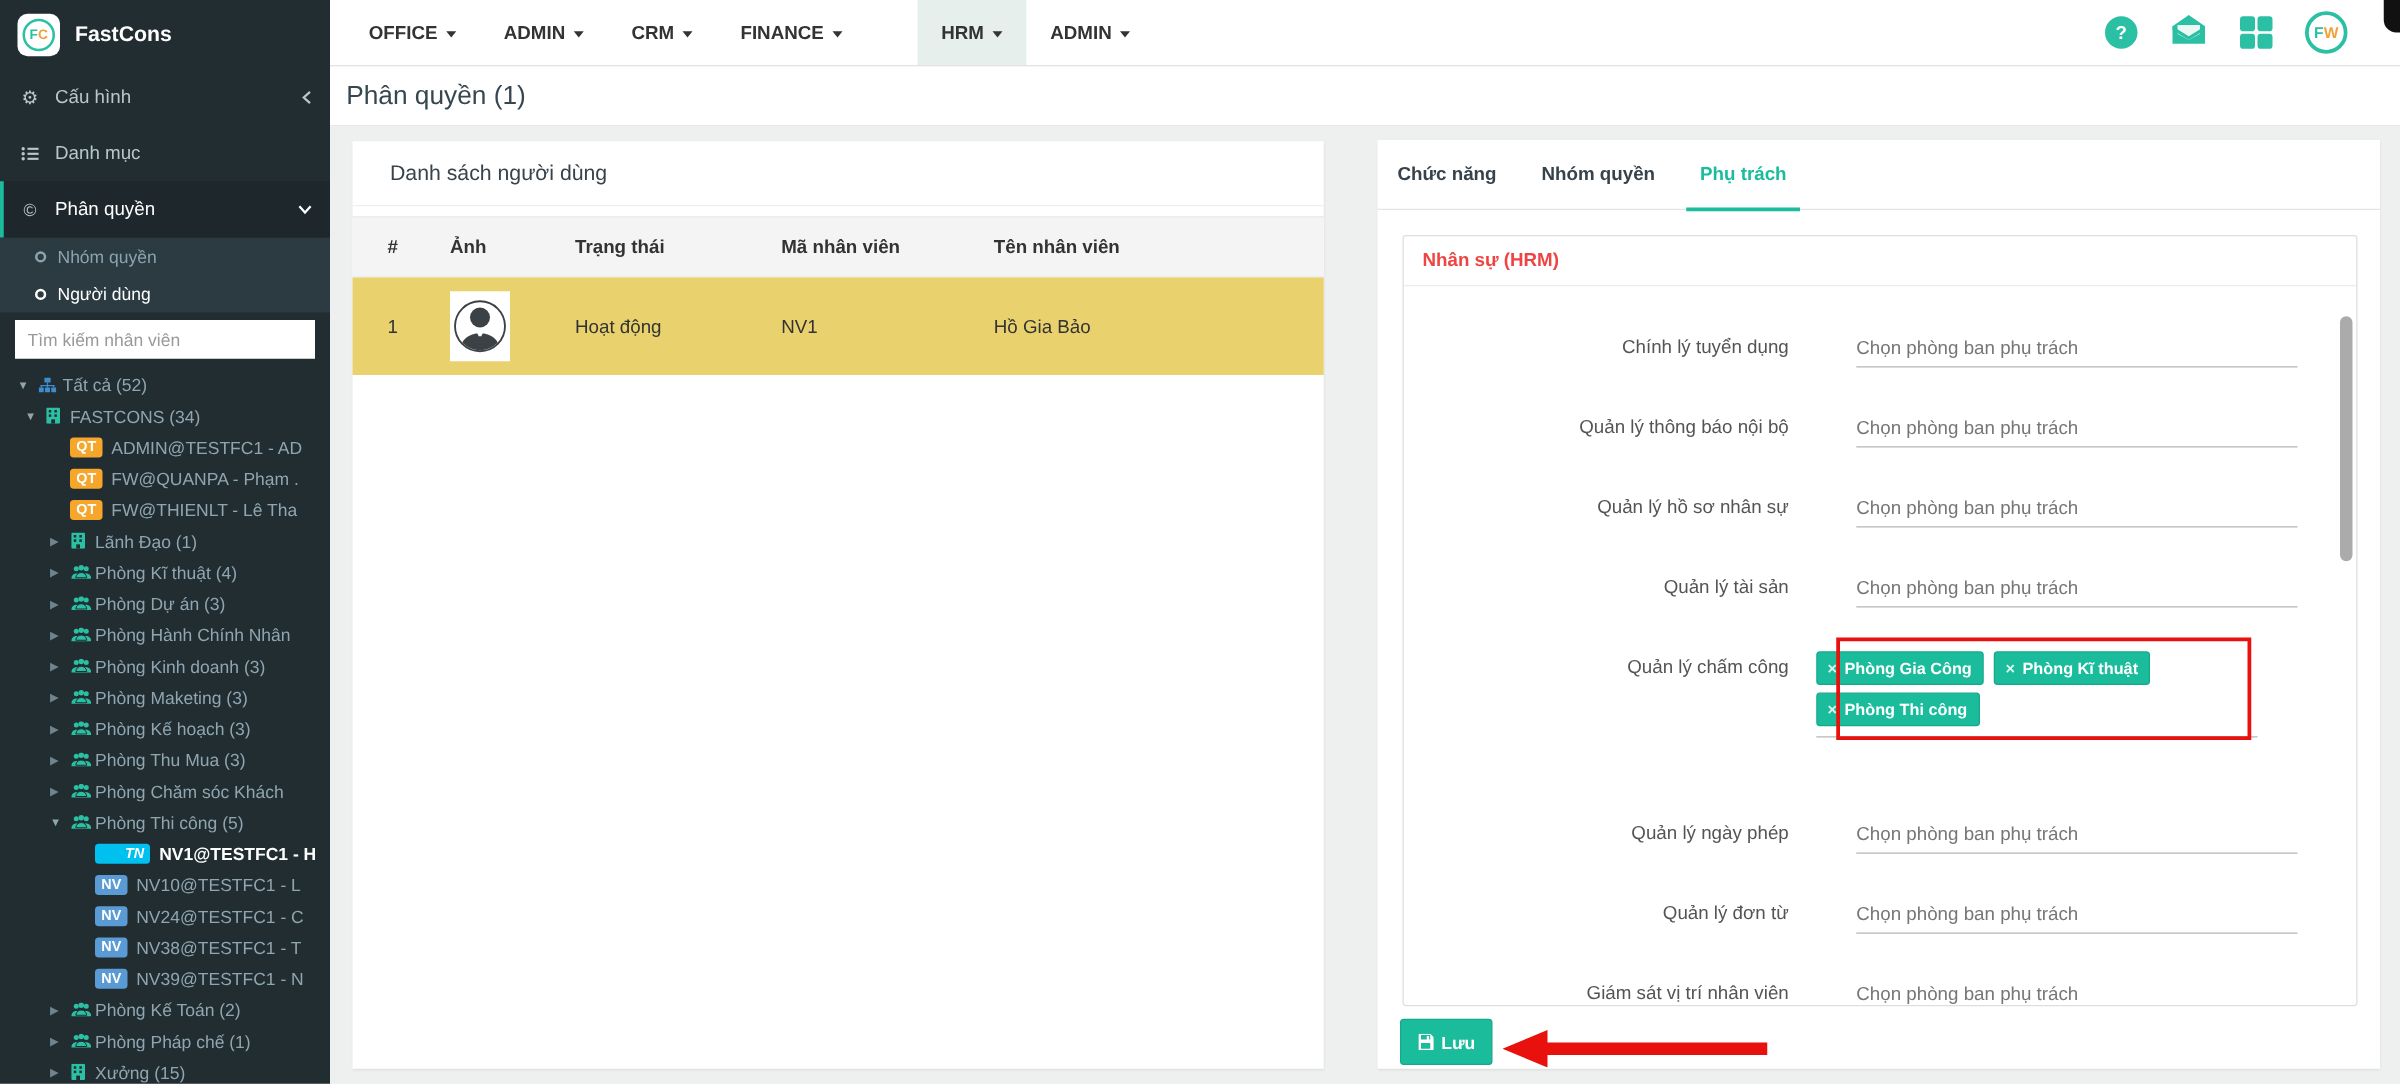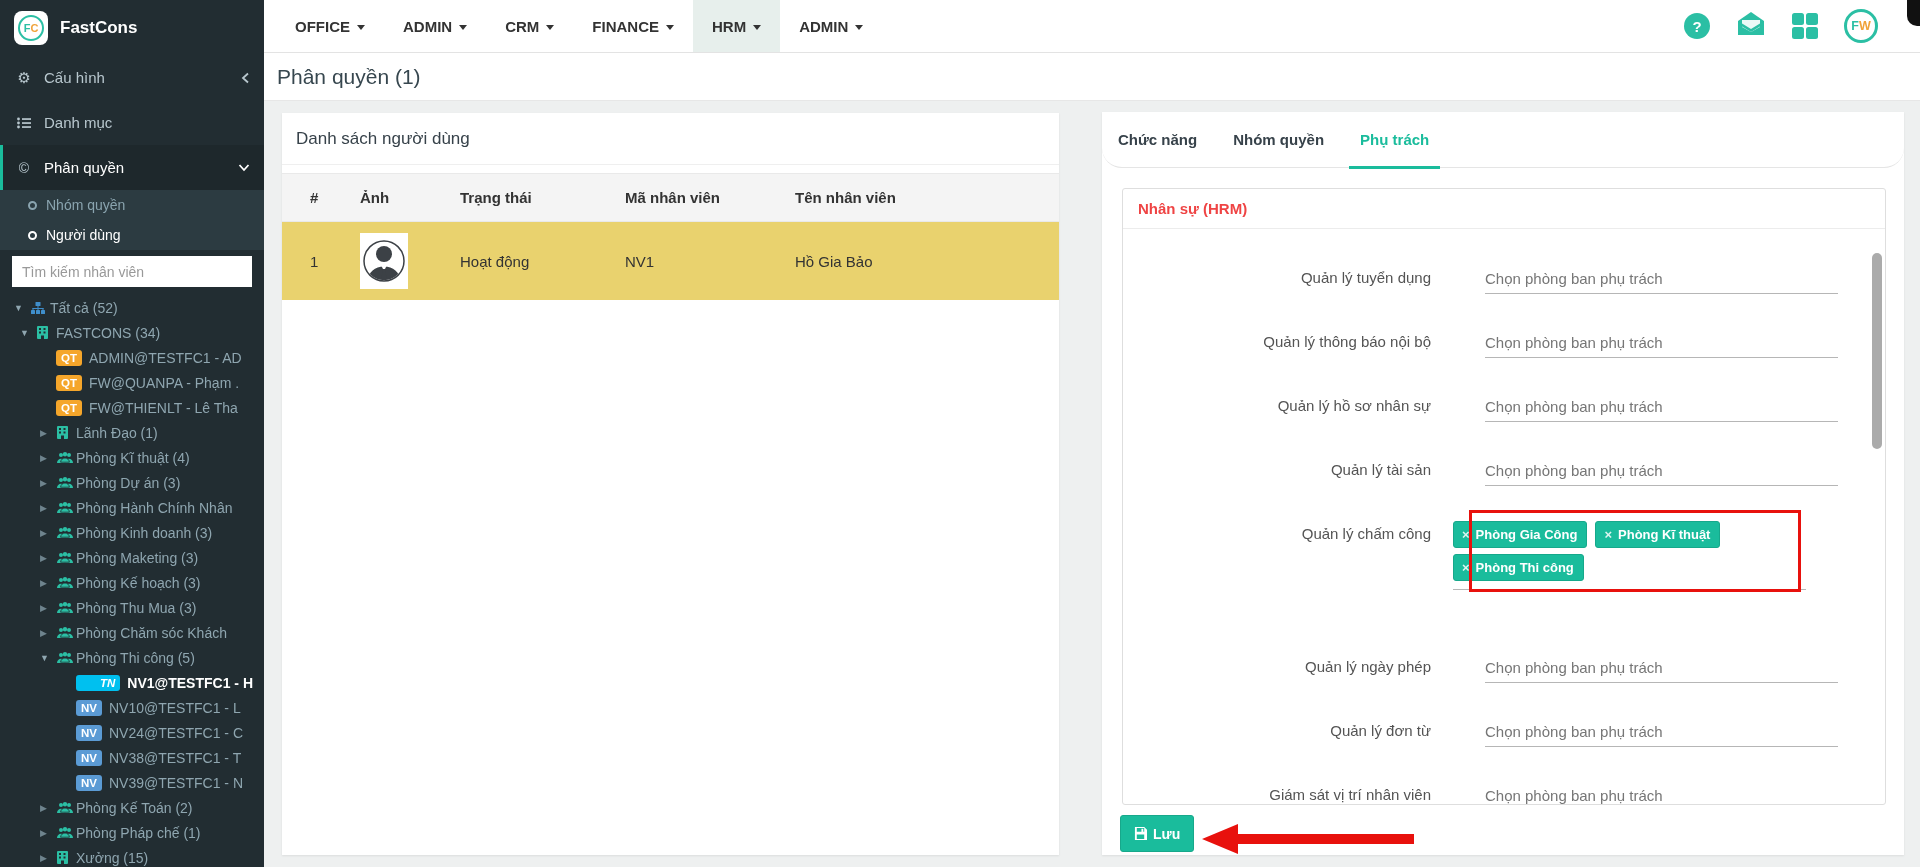--- a/index.html
+++ b/index.html
@@ -34,48 +34,48 @@
   .tree-row.selected .tlabel { color:#fff; font-weight:bold; }
   .badge { flex:none; color:#fff; font-size:11.5px; font-weight:bold; border-radius:3px; padding:2px 5px; margin-right:7px; }
   .badge.qt { background:#f5a62b; }
   .badge.tn { background:#00c0ef; font-style:italic;padding-left:24px; }
   .badge.nv { background:#5b9bd5; }
 
   
   .main { position:absolute; left:264px; top:0; right:0; height:867px; background:#eef0f0; }
   .topnav { position:absolute; left:0; top:0; right:0; height:53px; background:#fff; border-bottom:1px solid #e3e3e3; display:flex; align-items:stretch; padding-left:12px; z-index:5; }
   .nav-item { display:flex; align-items:center; gap:7px; padding:0 19px; font-size:15px; font-weight:bold; color:#333; cursor:pointer; }
-  .nav-item.active { background:#e7efec; }
+  .nav-item.active { background:#e7efec;margin-left:41px; }
   .nav-caret { width:0; height:0; border-left:4.5px solid transparent; border-right:4.5px solid transparent; border-top:5px solid #333; margin-top:2px; }
   .topnav-right { margin-left:auto; display:flex; align-items:center; gap:26px; padding-right:42px; }
   .circle-ic { width:26px; height:26px; border-radius:50%; background:#2bbfa4; color:#fff; font-weight:bold; font-size:15px; display:flex; align-items:center; justify-content:center; cursor:pointer; }
   .apps-ic { width:26px; height:26px; display:grid; grid-template-columns:12px 12px; grid-template-rows:12px 12px; gap:2px; cursor:pointer; }
   .apps-ic span { background:#2bbfa4; border-radius:2.5px; }
   .avatar-ic { width:34px; height:34px; border-radius:50%; border:3px solid #2bbfa4; background:#fff; display:flex; align-items:center; justify-content:center; font-size:12.5px; font-weight:bold; cursor:pointer; }
   .avatar-ic .f { color:#2bbfa4; } .avatar-ic .w { color:#f0a33a; }
   .corner-artifact { position:absolute; right:0; top:0; width:13px; height:26px; background:#111; border-bottom-left-radius:10px; }
 
   .titlebar { position:absolute; left:0; top:53px; right:0; height:48px; background:#fff; border-bottom:1px solid #e7e7e7; display:flex; align-items:center; padding-left:13px; font-size:21px; color:#37474f; }
 
   
   .left-card { position:absolute; left:18px; top:113px; width:777px; height:742px; background:#fff; box-shadow:0 1px 2px rgba(0,0,0,.08); }
-  .card-title { height:52px; display:flex; align-items:center; padding-left:14px; font-size:17px; color:#37424a; border-bottom:1px solid #efefef; }
+  .card-title { height:52px; display:flex; align-items:center; padding-left:30px; font-size:17px; color:#37424a; border-bottom:1px solid #efefef; }
   .utable { margin-top:8px; }
   .thead { display:flex; align-items:center; height:49px; background:#f4f4f4; border-top:1px solid #e9e9e9; border-bottom:1px solid #e9e9e9; font-weight:bold; font-size:15px; color:#333; }
   .trow { display:flex; align-items:center; height:78px; background:#e9d26e; font-size:15px; color:#333; cursor:pointer; }
   .c1 { flex:0 0 50px; padding-left:28px; }
   .c2 { flex:0 0 115px; padding-left:28px; }
   .c3 { flex:0 0 165px; padding-left:13px; }
   .c4 { flex:0 0 170px; padding-left:13px; }
   .c5 { flex:1; padding-left:13px; }
   .avatar-img { width:48px; height:56px; background:#fff; display:flex; align-items:center; justify-content:center; }
 
   
   .right-card { position:absolute; left:838px; top:112px; width:802px; height:743px; background:#fff; box-shadow:0 1px 2px rgba(0,0,0,.08); }
-  .tabs { position:relative; height:56px; border-bottom:1px solid #e5e5e5; display:flex; align-items:center; gap:36px; padding-left:16px;border-radius:20px; }
+  .tabs { position:relative; height:56px; border-bottom:1px solid #e5e5e5; display:flex; align-items:center; gap:36px; padding-left:16px; }
   .tab { font-size:15px; font-weight:bold; color:#37424a; position:relative; height:100%; display:flex; align-items:center; cursor:pointer; }
   .tab.active { color:#1abc9c; }
   .tab.active::after { content:""; position:absolute; left:-11px; right:-11px; bottom:-2px; height:3px; background:#1abc9c; }
 
   .hrm-box { position:absolute; left:20px; top:76px; width:764px; height:617px; border:1px solid #dedede; border-radius:3px; overflow:hidden; background:#fff; }
   .box-head { height:40px; display:flex; align-items:center; padding-left:15px; font-size:15px; font-weight:bold; color:#ef4444; border-bottom:1px solid #ececec; }
   .form { padding-top:34px; position:relative; }
   .frow { display:flex; margin-bottom:33px; }
   .flabel { flex:0 0 330px; text-align:right; padding-right:22px; font-size:15px; color:#545454; padding-top:6px; line-height:18px; }
   .ffield { width:353px; }
@@ -527,21 +527,21 @@
     <div class="tabs" id="detail-tabs">
         <div class="tab">Chức năng</div>
         <div class="tab">Nhóm quyền</div>
         <div class="tab active">Phụ trách</div>
       </div>
 
     <div class="hrm-box">
       <div class="box-head">Nhân sự (HRM)</div>
       <div class="form" id="hrm-form">
           <div class="frow">
-            <div class="flabel">Quản lý tuyển dụng</div>
+            <div class="flabel">Chính lý tuyển dụng</div>
             <div class="ffield fselect">Chọn phòng ban phụ trách</div>
           </div>
           <div class="frow">
             <div class="flabel">Quản lý thông báo nội bộ</div>
             <div class="ffield fselect">Chọn phòng ban phụ trách</div>
           </div>
           <div class="frow">
             <div class="flabel">Quản lý hồ sơ nhân sự</div>
             <div class="ffield fselect">Chọn phòng ban phụ trách</div>
           </div>

